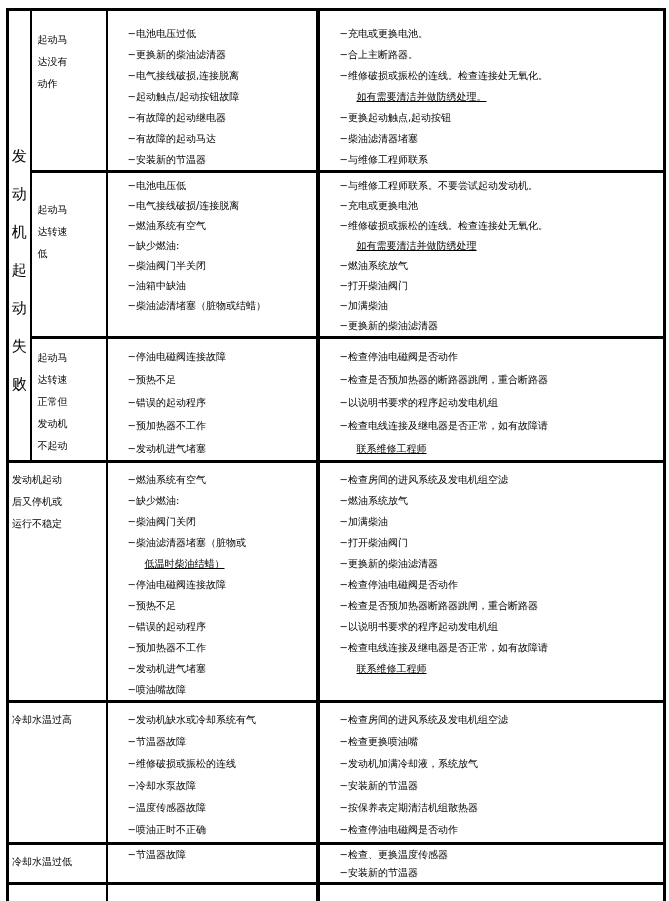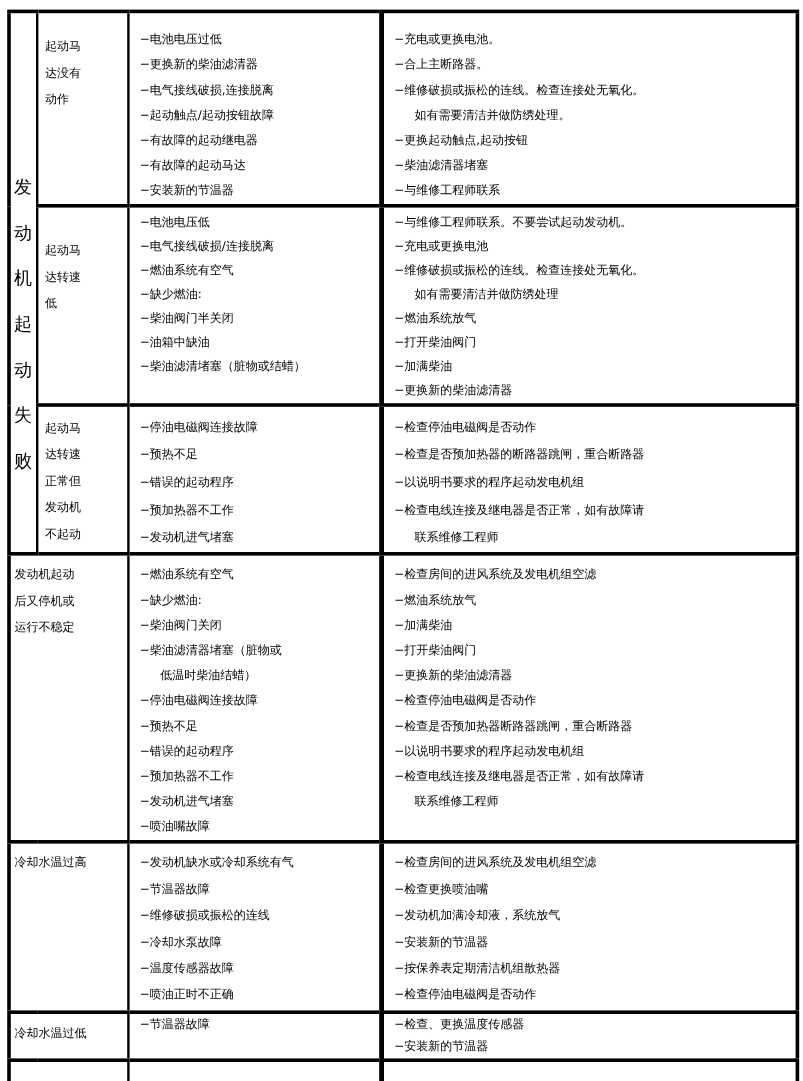--- a/index.html
+++ b/index.html
@@ -22,29 +22,29 @@
   td.sol{border-left-width:4px;}
   
   td.vhead{text-align:center;padding-top:126px;line-height:38px;font-size:15px;}
   
   td.label{padding:18px 1px 0 6px;line-height:22px;}
   tr.r2 td.label{padding-top:26px;}
   tr.r3 td.label{padding-top:8px;}
   
   td.mlabel{padding:6px 1px 0 3px;line-height:22px;}
   
-  td.cell{padding:12px 3px 0 9px;}
+  td.cell{padding:12px 3px 0 20px;}
   tr.r1 td.cell{line-height:21px;padding-top:12px;}
   tr.r2 td.cell{line-height:20px;padding-top:3px;}
   tr.r3 td.cell{line-height:23px;padding-top:6px;}
   tr.r4 td.cell{line-height:21px;padding-top:6px;}
   tr.r5 td.cell{line-height:22px;padding-top:6px;}
   tr.r6 td.cell{line-height:18px;padding-top:1px;}
   .line,.lbl-line{white-space:nowrap;}
-  .line.cont{padding-left:17px;}
+  .line.cont{padding-left:17px;text-decoration:underline;}
   tr.stub td{border-bottom-width:0;}
 </style>
 </head>
 <body>
 
 <div class="page">
   <table class="fault">
     <colgroup>
       <col style="width:23px">
       <col style="width:76px">

